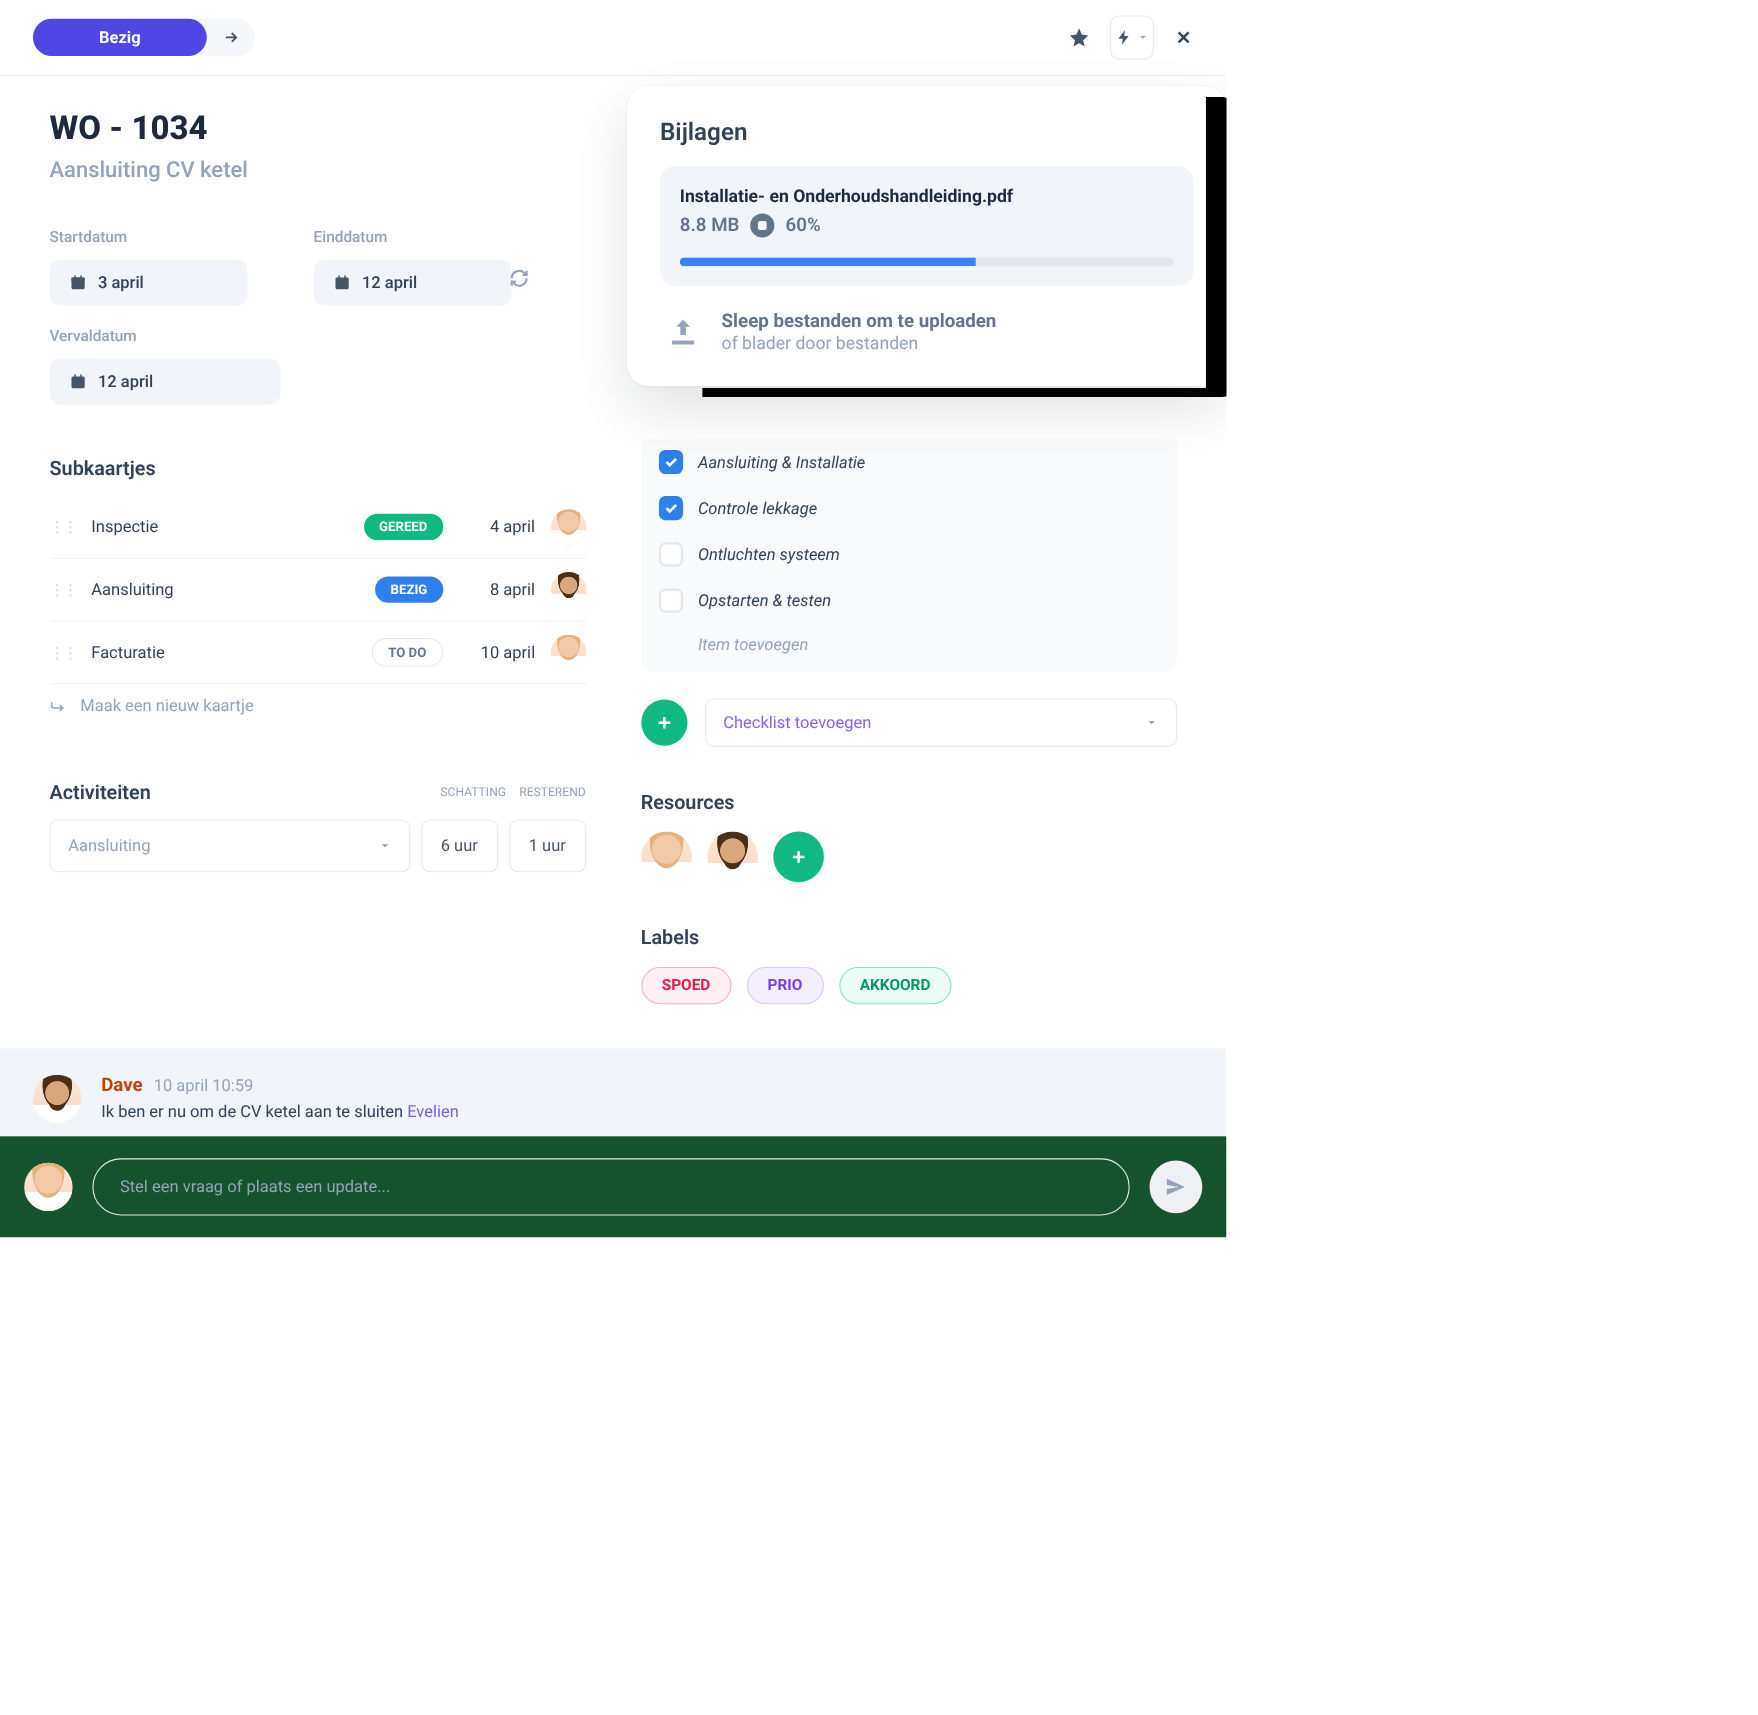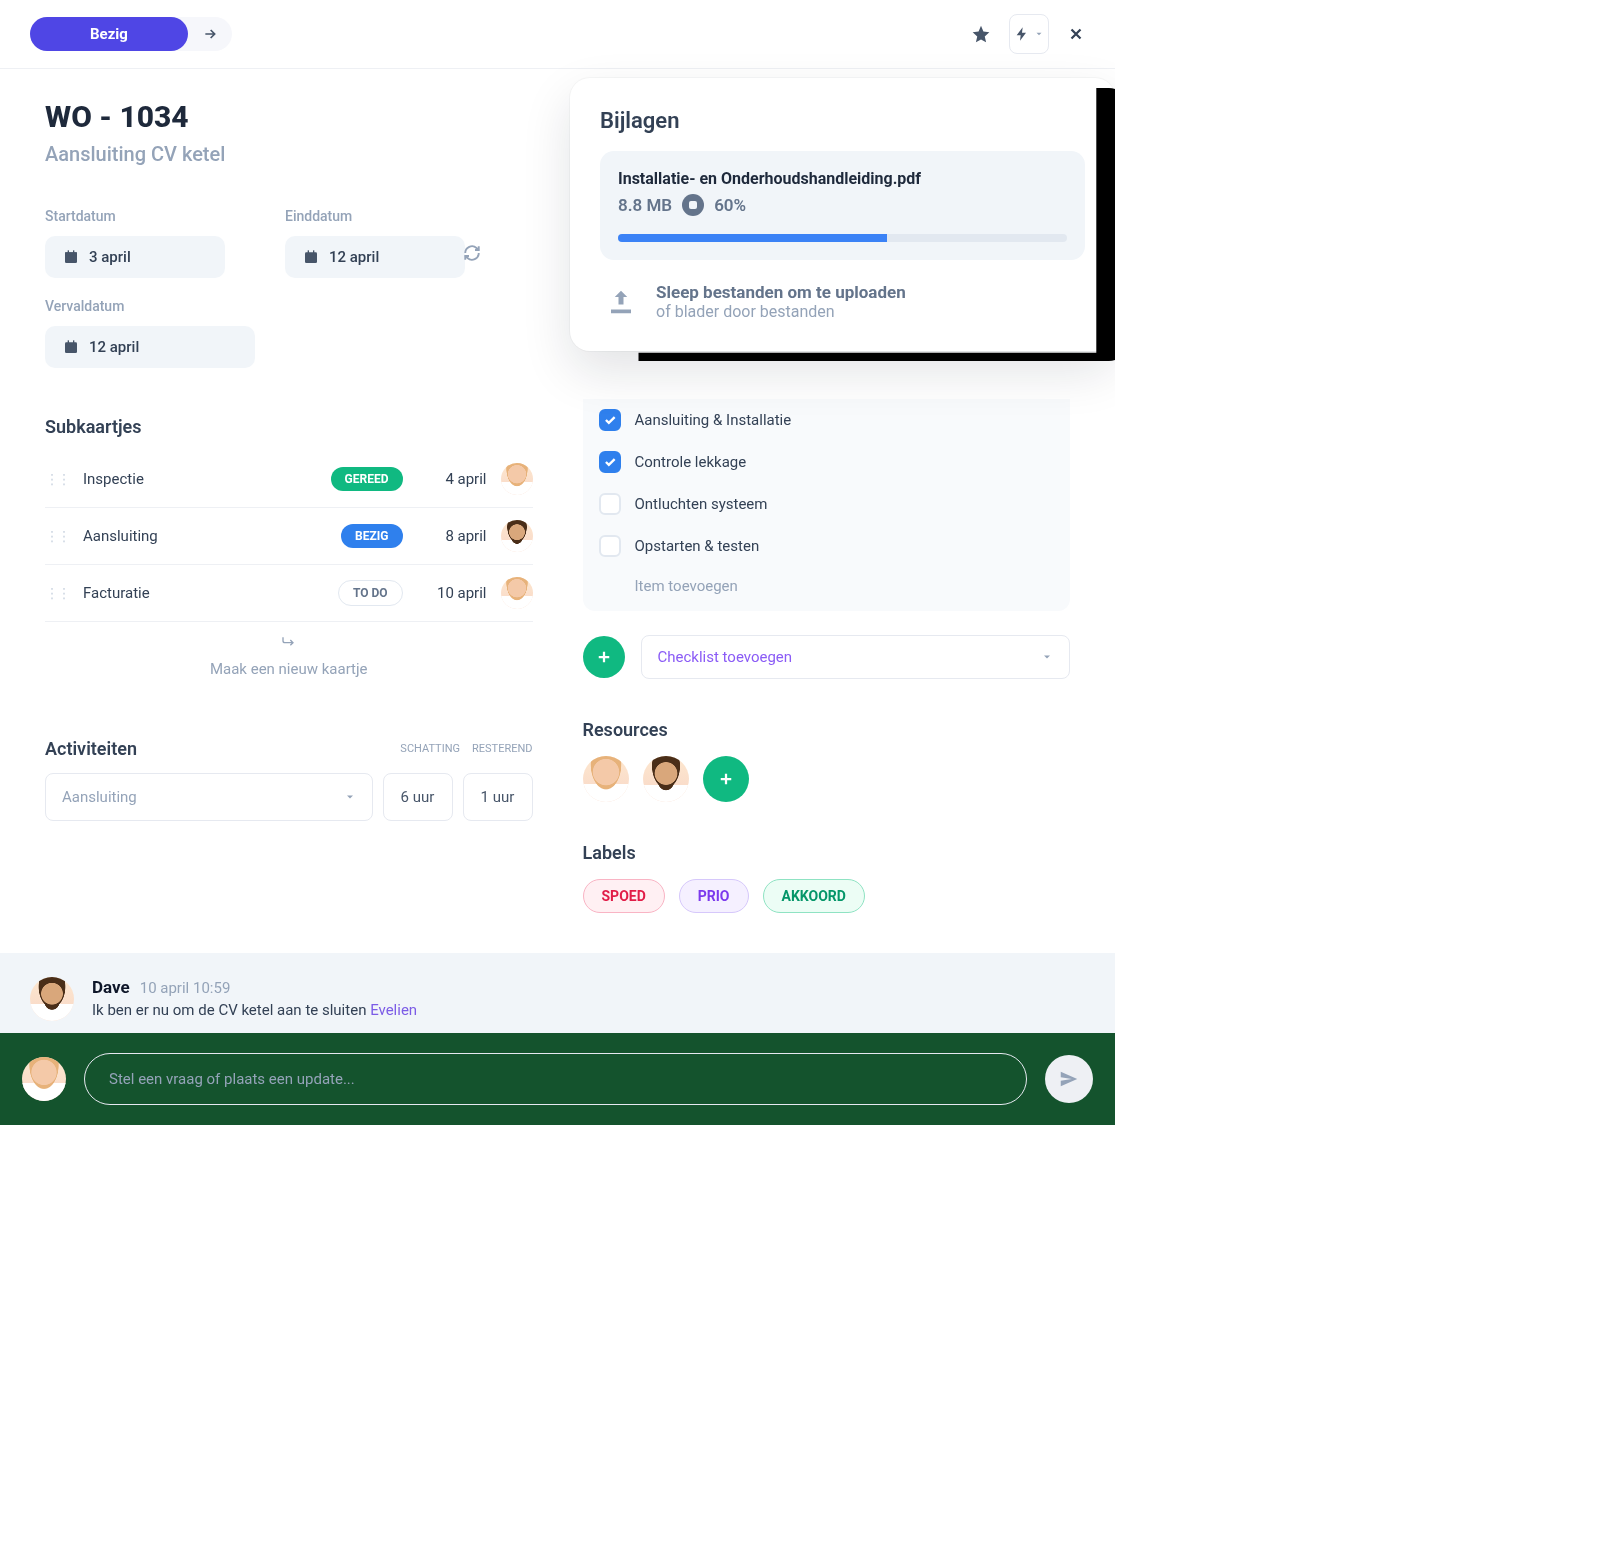--- a/index.html
+++ b/index.html
@@ -99,21 +99,21 @@
   }
   .avatar.male::after{
     content:''; position:absolute; inset:0;
     background:
       radial-gradient(circle at 50% 38%, #d9a77b 30%, transparent 32%),
       radial-gradient(ellipse at 50% 22%, #4a2e18 42%, transparent 44%),
       radial-gradient(ellipse at 50% 55%, #4a2e18 24%, transparent 26%),
       linear-gradient(180deg, transparent 62%, #fff 62%);
   }
   .avatar.big { width: 46px; height: 46px; }
-  .new-card { display:flex; align-items:center; gap:12px; color:#94a3b8; font-size:15px; margin-top:10px;flex-direction:column;}
+  .new-card { display:flex; align-items:center; gap:12px; color:#94a3b8; font-size:15px; margin-top:10px;}
   .activities-head { display:flex; align-items:center; margin-top:60px;}
   .activities-head .section-title{ margin:0; }
   .act-cols { margin-left:auto; display:flex; gap:12px; font-size:11px; font-weight:400; color:#94a3b8;}
   .activities-row { display:flex; gap:10px; margin-top:14px;}
   .select {
     flex:1; border:1px solid #e6e9f0; border-radius:8px; padding:14px 16px;
     display:flex; align-items:center; color:#94a3b8; font-size:15px;
   }
   .select svg{ margin-left:auto; color:#94a3b8;}
   .hours-box{
@@ -122,21 +122,21 @@
   }
   .checklist .item{ display:flex; align-items:center; gap:14px; padding:10px 0;}
   .checkbox{
     width:22px; height:22px; border-radius:6px; border:2px solid #e2e8f0;
     display:flex; align-items:center; justify-content:center; background:#fff;
   }
   .checkbox.checked{ background:#2f80ed; border-color:#2f80ed;}
   .checkbox.checked svg{ color:#fff;}
   .checklist .item span{ color:#334155; font-size:15px;}
   .add-item{ color:#94a3b8; font-size:15px; padding:10px 0 0 36px;}
-  .checklist-wrap{ background:#f8fafc; border-radius:0 0 12px 12px; padding:0 16px 16px 16px;}
+  .checklist-wrap{ background:#f8fafc; border-radius:0 0 12px 12px; padding:0 16px 16px 16px;font-style:italic;}
   .add-checklist-row{ display:flex; gap:16px; margin-top:24px; align-items:center;}
   .circle-btn{
     width:42px; height:42px; border-radius:50%; background:#10b981; color:#fff;
     display:flex; align-items:center; justify-content:center; font-size:22px;
   }
   .checklist-select{
     flex:1; border:1px solid #e6e9f0; border-radius:8px; padding:12px 16px;
     display:flex; align-items:center; color:#8b5cf6; font-size:15px;
   }
   .section-title.right-t{ margin-top:40px; }
@@ -178,21 +178,21 @@
   .progress{ margin-top:18px; height:8px; background:#e2e8f0; border-radius:999px; overflow:hidden;}
   .progress-fill{ height:100%; background:#3b82f6; width:60%;}
   .dropzone{ display:flex; gap:20px; align-items:center; margin-top:22px; padding:0 6px;}
   .dropzone .texts{ display:flex; flex-direction:column;}
   .dropzone .t1{ font-weight:700; color:#64748b; font-size:17px;}
   .dropzone .t2{ color:#94a3b8; font-size:16px;}
   .comment-area{ background:#f1f5f9; padding:24px 30px 12px 30px; margin-top:40px;}
   .comment{ display:flex; gap:18px; align-items:flex-start;}
   .comment .avatar{ width:44px; height:44px;}
   .comment-head{ display:flex; gap:10px; align-items:baseline;}
-  .comment-head .name{ font-weight:700; font-size:17px; color:#0f172a;}
+  .comment-head .name{ font-weight:700; font-size:17px; color:#c2410c;}
   .comment-head .time{ color:#94a3b8; font-size:15px;}
   .comment-body{ color:#334155; font-size:15px; margin-top:4px;}
   .comment-body .mention{ color:#7c5ce6;}
   .compose-bar{ background:#14532d; padding:20px 22px; display:flex; gap:18px; align-items:center;}
   .compose-input{
     flex:1; border:1px solid #e6e9f0; border-radius:999px; padding:16px 24px;
     color:#94a3b8; font-size:15px;
   }
   .send-btn{
     width:48px; height:48px; border-radius:50%; background:#eef0f4;

